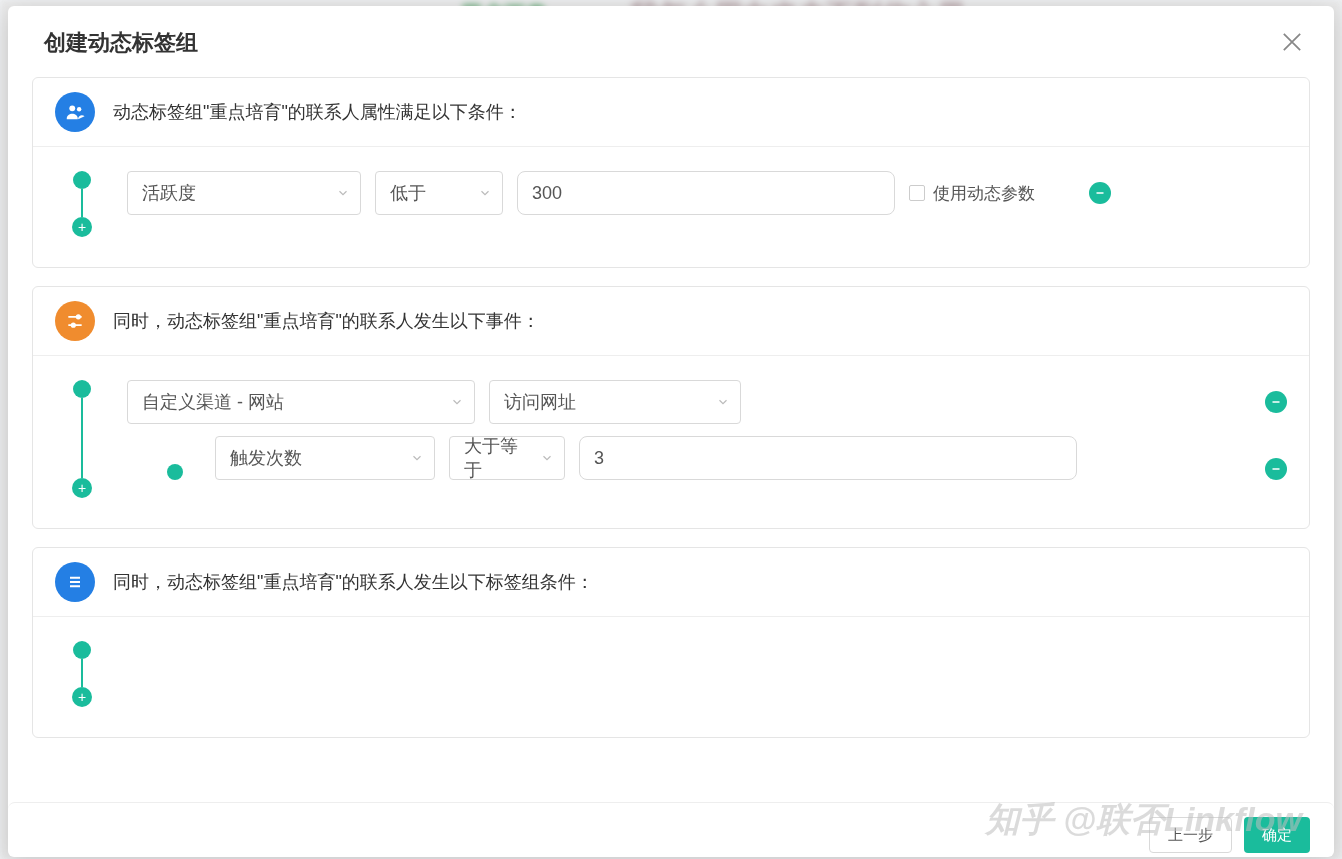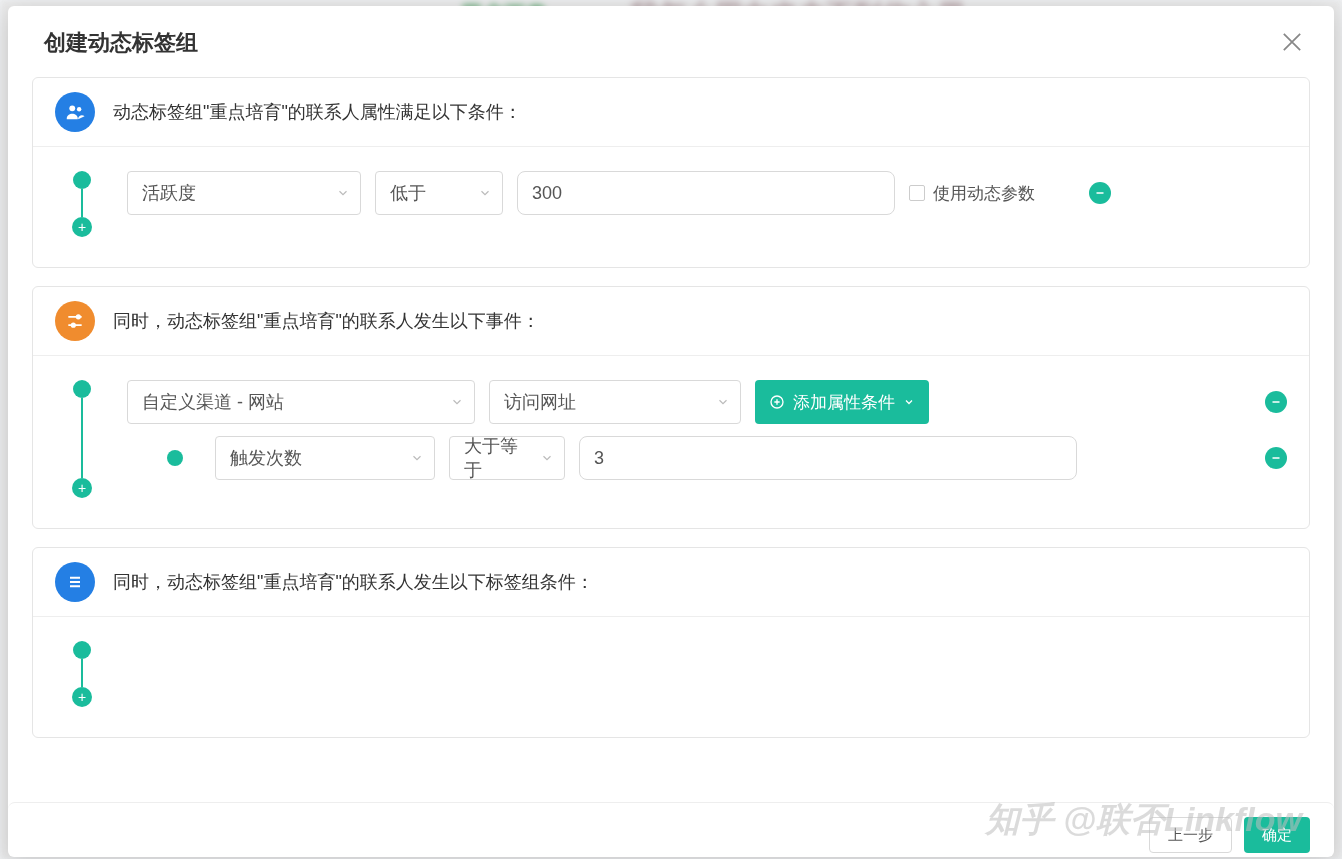--- a/index.html
+++ b/index.html
@@ -21,21 +21,21 @@
 .section-icon.blue2 { background: #247fe4; }
 .section-title { font-size: 18px; color: #333; font-weight: 500; }
 .section-body { padding: 24px 22px 30px; }
 .timeline { display: flex; }
 .rail { width: 30px; display: flex; flex-direction: column; align-items: center; margin-right: 30px; margin-left: 12px; }
 .dot { width: 18px; height: 18px; border-radius: 50%; background: #1abc9c; }
 .line { flex: 1; width: 2px; background: #1abc9c; min-height: 28px; }
 .plus-dot { width: 20px; height: 20px; border-radius: 50%; background: #1abc9c; color: #fff; display: flex; align-items: center; justify-content: center; font-size: 14px; cursor: pointer; line-height: 1; }
 .conds { flex: 1; }
 .row { display: flex; align-items: center; gap: 14px; margin-bottom: 12px; }
-.row.sub { margin-left: 40px; }
+.row.sub { margin-left: 40px; align-items: flex-end; }
 .sub-dot { width: 16px; height: 16px; border-radius: 50%; background: #1abc9c; margin-right: 18px; }
 .select { position: relative; height: 44px; border: 1px solid #d9d9d9; border-radius: 4px; background: #fff; display: flex; align-items: center; padding: 0 34px 0 14px; font-size: 18px; color: #555; cursor: pointer; }
 .select.w230 { width: 234px; }
 .select.w130 { width: 128px; }
 .select.w320 { width: 348px; }
 .select.w252 { width: 252px; }
 .select.w220 { width: 220px; }
 .select.w116 { width: 116px; font-family: Liberation Mono, monospace; }
 .chev { position: absolute; right: 10px; top: 50%; transform: translateY(-50%); width: 14px; height: 14px; color: #bbb; }
 .input { height: 44px; border: 1px solid #d9d9d9; border-radius: 8px; padding: 0 14px; font-size: 18px; color: #555; }
@@ -150,30 +150,20 @@
                 <svg class="chev" viewBox="0 0 24 24" fill="none" stroke="currentColor" stroke-width="2">
                     <path d="M6 9l6 6 6-6"></path>
                   </svg>
               </div>
               <div class="select w252">
                 <span>访问网址</span>
                 <svg class="chev" viewBox="0 0 24 24" fill="none" stroke="currentColor" stroke-width="2">
                     <path d="M6 9l6 6 6-6"></path>
                   </svg>
               </div>
-              <div class="add-attr-btn">
-                <svg class="plus-ic" viewBox="0 0 24 24" fill="none" stroke="currentColor" stroke-width="2">
-                    <circle cx="12" cy="12" r="9"></circle>
-                    <path d="M12 8v8M8 12h8"></path>
-                  </svg>
-                <span>添加属性条件</span>
-                <svg class="chev-w" viewBox="0 0 24 24" fill="none" stroke="currentColor" stroke-width="2.5">
-                    <path d="M6 9l6 6 6-6"></path>
-                  </svg>
-              </div>
               <div class="remove-btn">
                 <svg viewBox="0 0 24 24" width="12" height="12" stroke="currentColor" stroke-width="3">
                     <path d="M5 12h14"></path>
                   </svg>
               </div>
             </div>
             <div class="row sub">
               <div class="sub-dot"></div>
               <div class="select w220">
                 <span>触发次数</span>

